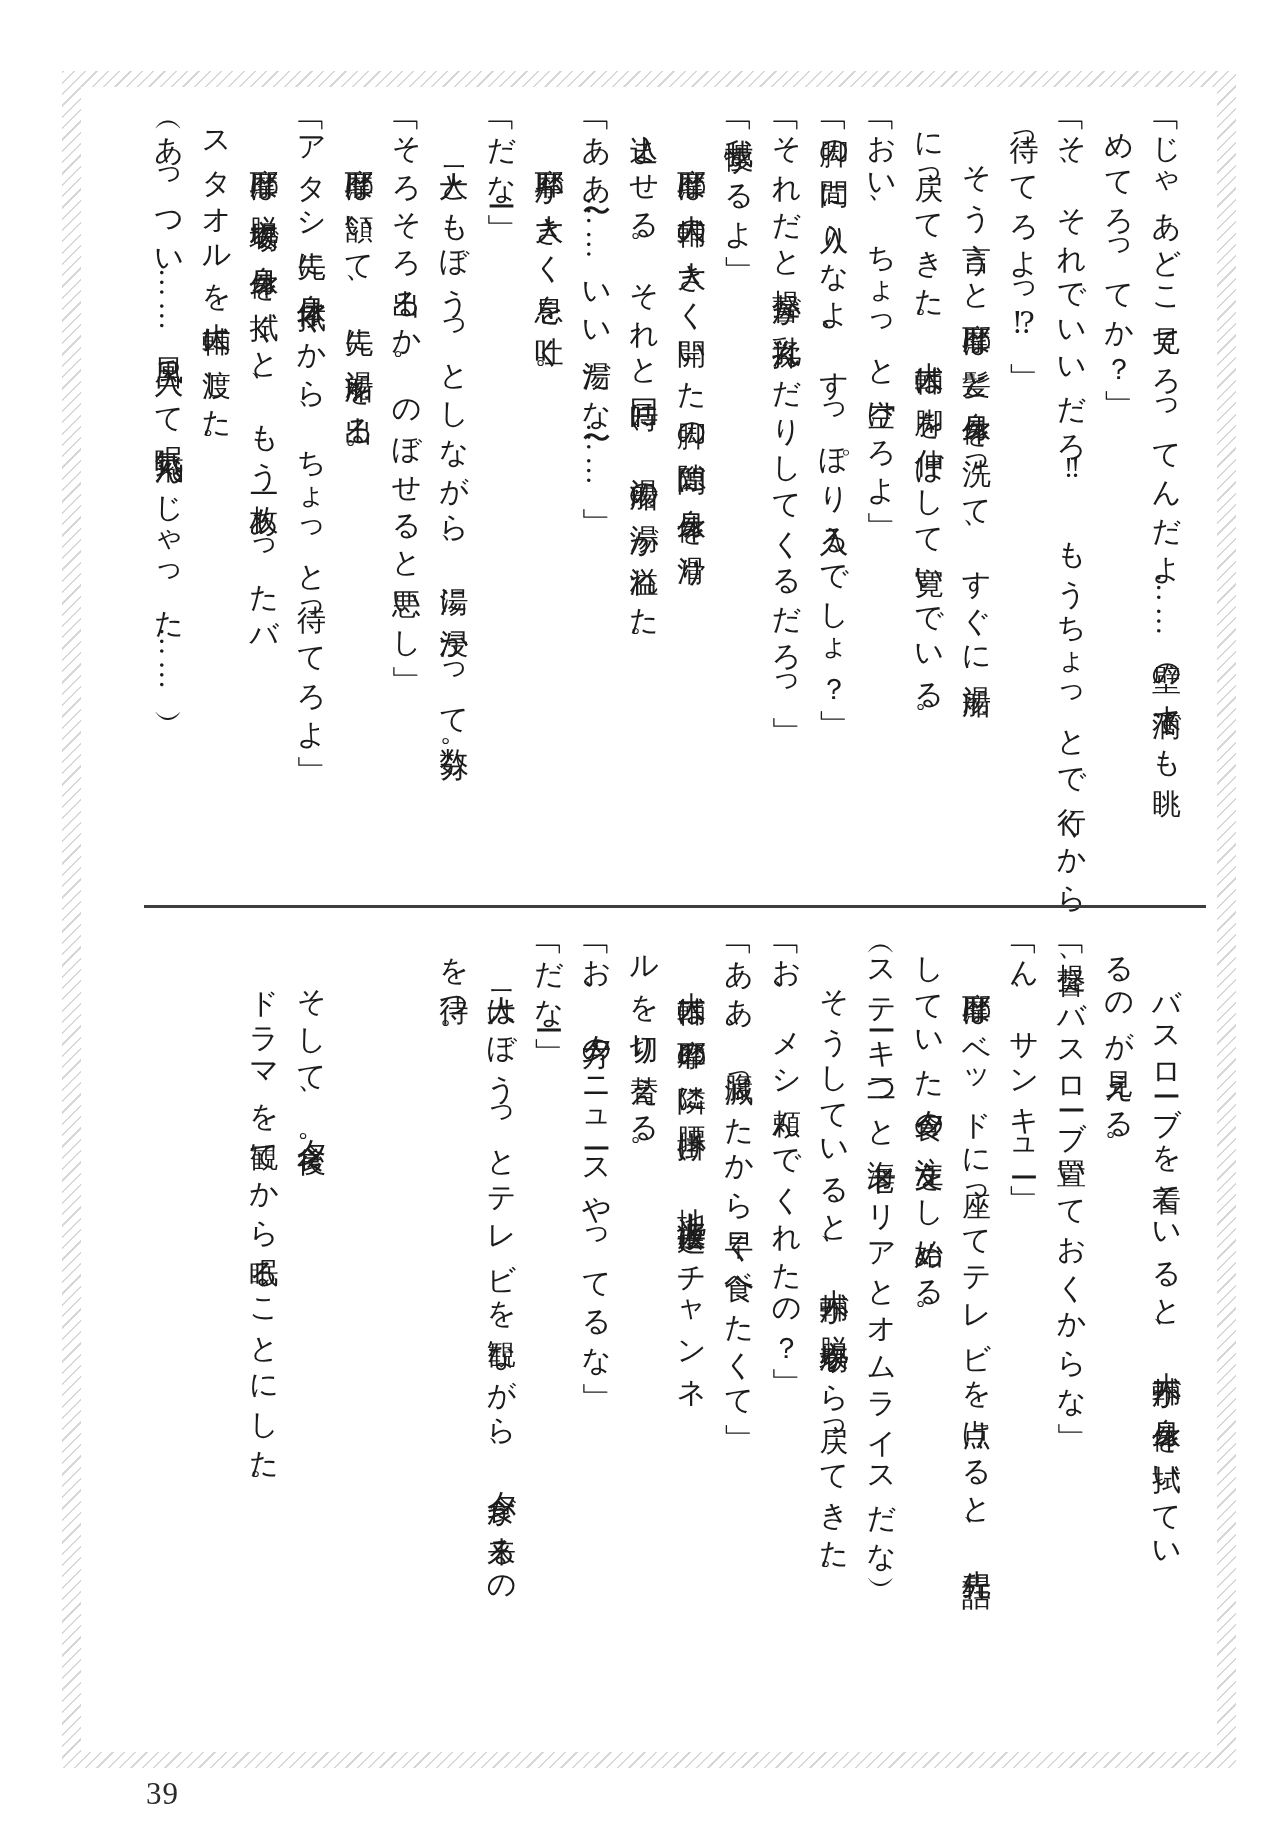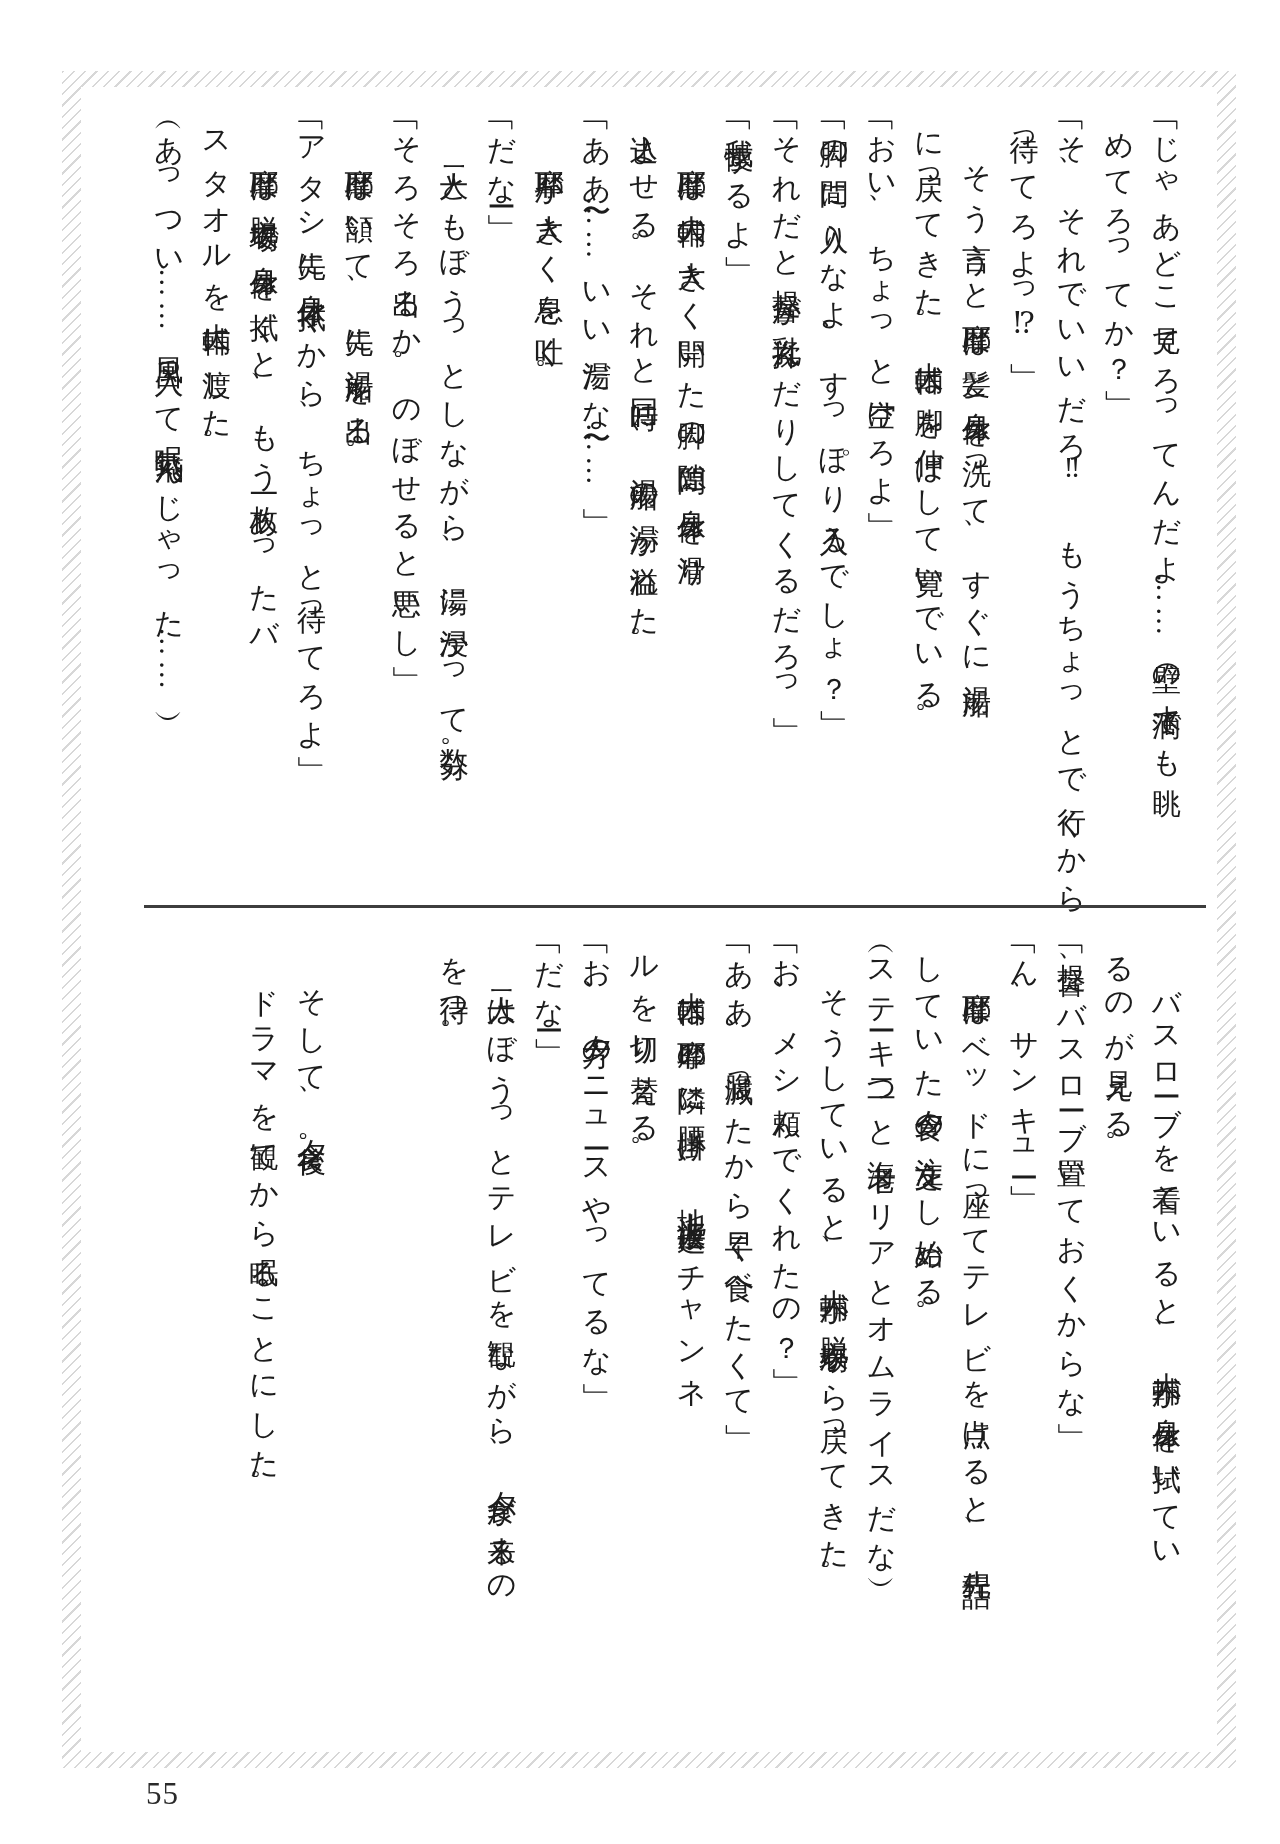--- a/index.html
+++ b/index.html
@@ -94,15 +94,15 @@
   <div class="hatch-frame">
     <div class="frame-inner"></div>
   </div>
 
   <div class="text-block top"><p>「じゃあどこ見てろってんだよ……壁の水滴でも眺</p><p>めてろってか？」</p><p>「そ、それでいいだろ‼　もうちょっとで行くから</p><p>待ってろよっ⁉」</p><p>　そう言うと摩耶は髪と身体を洗って、すぐに湯船</p><p>に戻ってきた。大輔は脚を伸ばして寛いでいる。</p><p>「おい、ちょっと空けろよ」</p><p>「脚の間に入りなよ、すっぽり入るでしょ？」</p><p>「それだと提督が乳揉んだりしてくるだろっ」</p><p>「我慢するよ」</p><p>　摩耶は大輔の大きく開いた脚の隙間に身体を滑り</p><p>込ませる。それと同時に、湯船の湯が溢れた。</p><p>「ああ〜……いい湯だな〜……」</p><p>　摩耶が大きく息を吐く。</p><p>「だなー」</p><p>　二人ともぼうっとしながら、湯に浸かって数分。</p><p>「そろそろ出るか。のぼせると悪いし」</p><p>　摩耶は頷いて、先に湯船を出る。</p><p>「アタシ先に身体拭くから、ちょっと待ってろよ」</p><p>　摩耶は脱衣場で身体を拭くと、もう一枚あったバ</p><p>スタオルを大輔に渡した。</p><p>（あっつい……風呂入って眠気飛んじゃった……）</p></div>
 
   <div class="divider"></div>
 
   <div class="text-block bottom"><p>　バスローブを着ていると、大輔が身体を拭いてい</p><p>るのが見える。</p><p>「提督、バスローブ置いておくからな」</p><p>「ん、サンキュー」</p><p>　摩耶はベッドに座ってテレビを点けると、先程話</p><p>していた夕食の注文をし始める。</p><p>（ステーキ二つと海老ドリアとオムライスだな）</p><p>　そうしていると、大輔が脱衣場から戻ってきた。</p><p>「お、メシ頼んでくれたの？」</p><p>「ああ、腹減ったから早く食べたくて」</p><p>　大輔は摩耶の隣に腰掛け、地上波放送にチャンネ</p><p>ルを切り替える。</p><p>「お、夕方のニュースやってるな」</p><p>「だなー」</p><p>　二人はぼうっとテレビを観ながら、夕食が来るの</p><p>を待つ。</p><p></p><p></p><p>　そして、夕食後。</p><p>　ドラマを観てから眠ることにした。</p></div>
 
-  <div class="page-number">55</div>
+  <div class="page-number">39</div>
 
 </div>
 
 </body></html>

